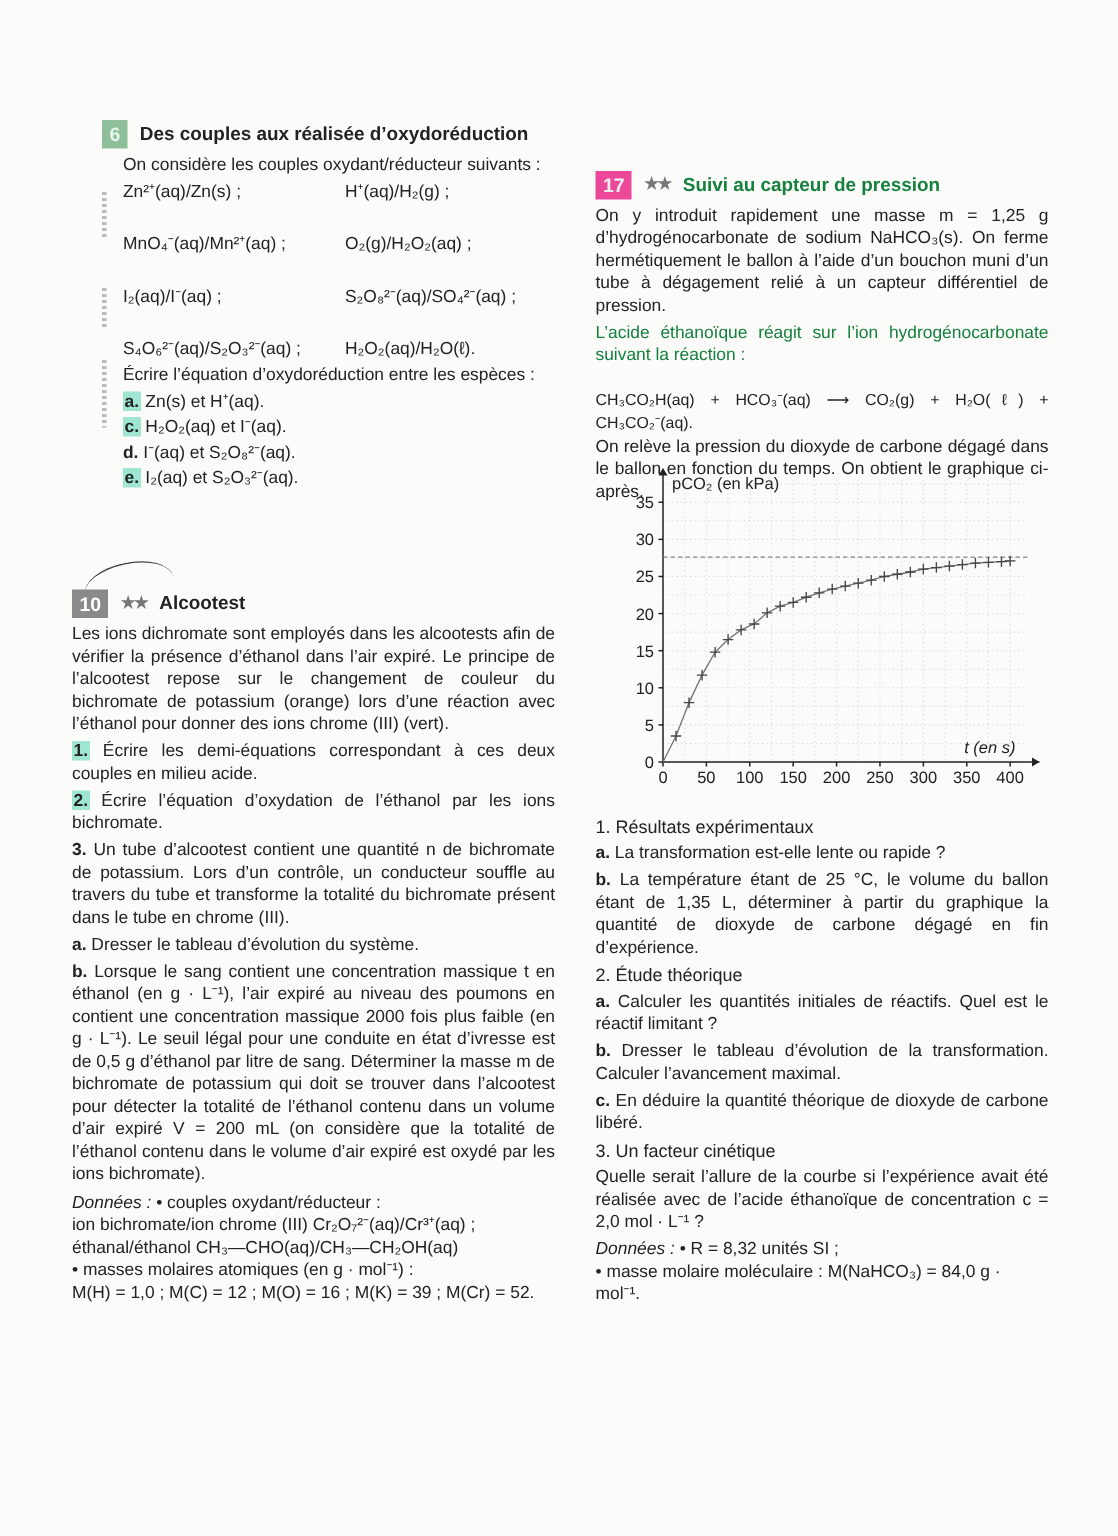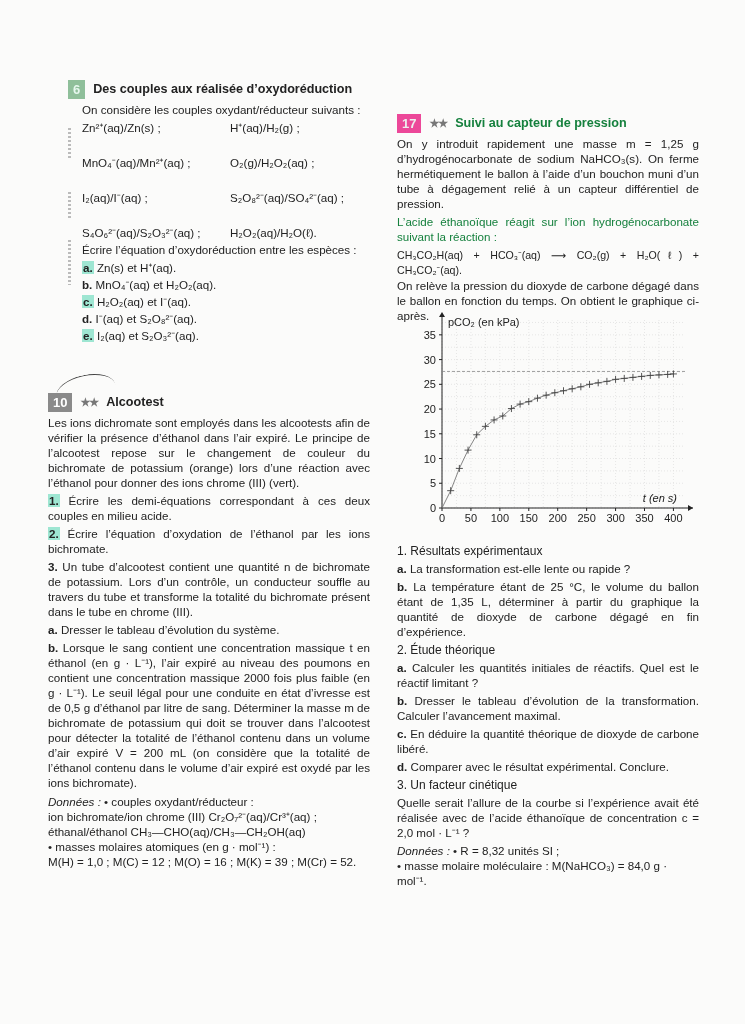--- a/index.html
+++ b/index.html
@@ -50,21 +50,20 @@
     <span>H⁺(aq)/H₂(g) ;</span>
     <span>MnO₄⁻(aq)/Mn²⁺(aq) ;</span>
     <span>O₂(g)/H₂O₂(aq) ;</span>
     <span>I₂(aq)/I⁻(aq) ;</span>
     <span>S₂O₈²⁻(aq)/SO₄²⁻(aq) ;</span>
     <span>S₄O₆²⁻(aq)/S₂O₃²⁻(aq) ;</span>
     <span>H₂O₂(aq)/H₂O(ℓ).</span>
   </div>
   <p>Écrire l’équation d’oxydoréduction entre les espèces :</p>
   <div class="item"><span class="lbl hl">a.</span> <span>Zn(s) et H⁺(aq).</span></div>
-  <div class="item"><span class="lbl">b.</span> <span>MnO₄⁻(aq) et H₂O₂(aq).</span></div>
   <div class="item"><span class="lbl hl">c.</span> <span>H₂O₂(aq) et I⁻(aq).</span></div>
   <div class="item"><span class="lbl">d.</span> <span>I⁻(aq) et S₂O₈²⁻(aq).</span></div>
   <div class="item"><span class="lbl hl">e.</span> <span>I₂(aq) et S₂O₃²⁻(aq).</span></div>
 </div>
 
 <div class="col" id="col-left-bottom">
   <div class="ex-head">
     <span class="badge gray">10</span>
     <span class="stars">★★</span>
     <span>Alcootest</span>
@@ -84,21 +83,21 @@
   </div>
 </div>
 
 <div class="col" id="col-right-top">
   <div class="ex-head">
     <span class="badge light">17</span>
     <span class="stars">★★</span>
     <span class="faded">Suivi au capteur de pression</span>
   </div>
   <p>On y introduit rapidement une masse m = 1,25 g d’hydrogénocarbonate de sodium NaHCO₃(s). On ferme hermétiquement le ballon à l’aide d’un bouchon muni d’un tube à dégagement relié à un capteur différentiel de pression.</p>
-  <p class="faded" style="margin-bottom:4px">L’acide éthanoïque réagit sur l’ion hydrogénocarbonate suivant la réaction :</p>
+  <p class="faded" style="margin-bottom:16px">L’acide éthanoïque réagit sur l’ion hydrogénocarbonate suivant la réaction :</p>
   <p style="font-size:10.6px;margin-bottom:0;">CH₃CO₂H(aq) + HCO₃⁻(aq) ⟶ CO₂(g) + H₂O(ℓ) + CH₃CO₂⁻(aq).</p>
   <p>On relève la pression du dioxyde de carbone dégagé dans le ballon en fonction du temps. On obtient le graphique ci-après.</p>
 </div>
 
 <div class="chart-wrap">
   <svg id="chart" width="290" height="220">
     <g id="grid">
         <line x1="32" x2="32" y1="10" y2="198" stroke="#ddd" stroke-dasharray="1,2" stroke-width="0.7"></line>
         <line x1="46.464285714285715" x2="46.464285714285715" y1="10" y2="198" stroke="#ddd" stroke-dasharray="1,2" stroke-width="0.7"></line>
         <line x1="60.92857142857143" x2="60.92857142857143" y1="10" y2="198" stroke="#ddd" stroke-dasharray="1,2" stroke-width="0.7"></line>
@@ -212,20 +211,19 @@
 </div>
 
 <div class="col" id="col-right-bottom">
   <div class="sub-head">1. Résultats expérimentaux</div>
   <p><span class="lbl">a.</span> <span>La transformation est-elle lente ou rapide ?</span></p>
   <p><span class="lbl">b.</span> <span>La température étant de 25 °C, le volume du ballon étant de 1,35 L, déterminer à partir du graphique la quantité de dioxyde de carbone dégagé en fin d’expérience.</span></p>
   <div class="sub-head">2. Étude théorique</div>
   <p><span class="lbl">a.</span> <span>Calculer les quantités initiales de réactifs. Quel est le réactif limitant ?</span></p>
   <p><span class="lbl">b.</span> <span>Dresser le tableau d’évolution de la transformation. Calculer l’avancement maximal.</span></p>
   <p><span class="lbl">c.</span> <span>En déduire la quantité théorique de dioxyde de carbone libéré.</span></p>
-  <p><span class="lbl">d.</span> <span>Comparer avec le résultat expérimental. Conclure.</span></p>
   <div class="sub-head">3. Un facteur cinétique</div>
   <p>Quelle serait l’allure de la courbe si l’expérience avait été réalisée avec de l’acide éthanoïque de concentration c = 2,0 mol · L⁻¹ ?</p>
   <div>
     <div><span class="italic">Données :</span> <span>• R = 8,32 unités SI ;</span></div>
     <div>• masse molaire moléculaire : M(NaHCO₃) = 84,0 g · mol⁻¹.</div>
   </div>
 </div>
 
 </body></html>

